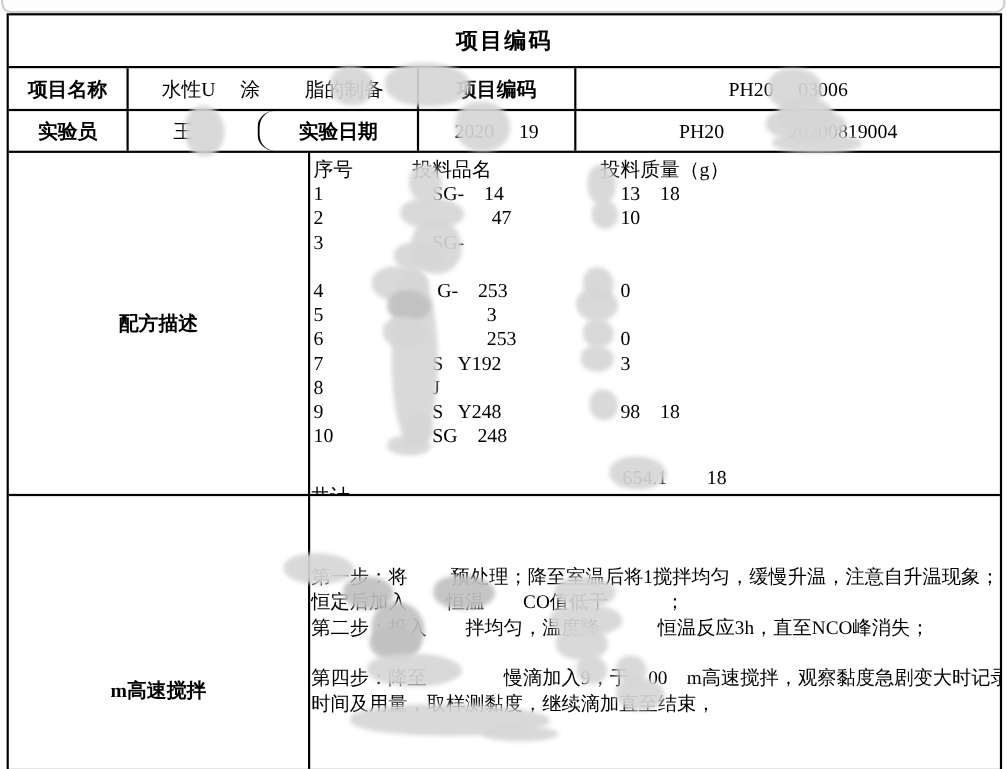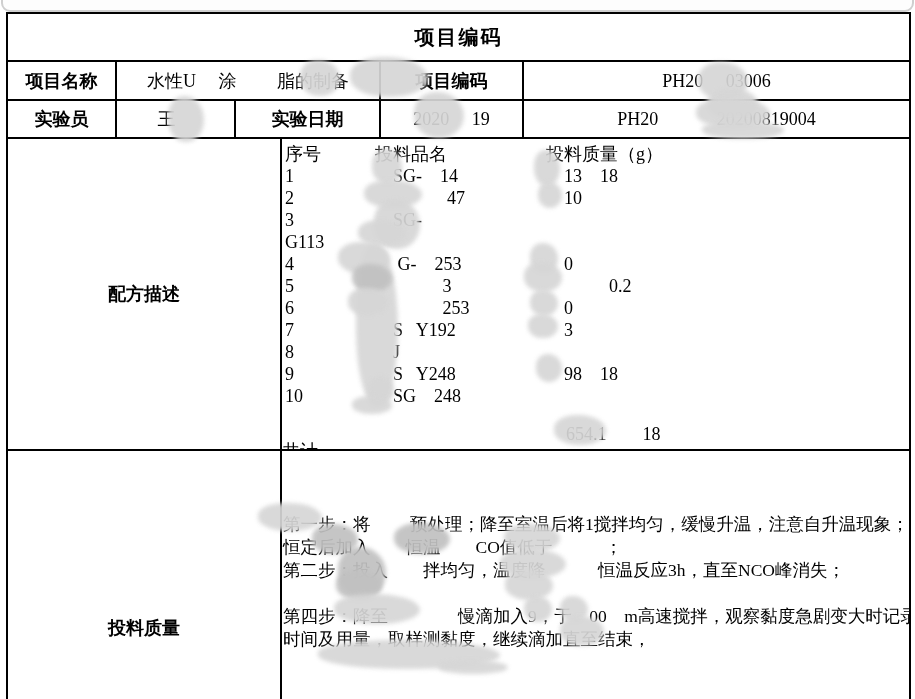--- a/index.html
+++ b/index.html
@@ -11,21 +11,21 @@
   .row{display:flex;}
   .row + .row{border-top:2px solid #000;}
   .c{box-sizing:border-box;height:100%;}
   .c + .c{border-left:2px solid #000;}
   .r-title{height:46px;}
   .r-i1{height:37px;}
   .r-i2{height:36px;}
   .r-formula{height:310px;}
   .r-process{height:248px;}
   .w107{width:107px;} .w264{width:264px;} .w143{width:143px;} .w119{width:119px;}
-  .w145{width:145px;} .w130{width:130px;} .w226{width:272px;} .grow{flex:1;min-width:0;}
+  .w145{width:145px;border-radius:15px;} .w130{width:130px;} .w226{width:272px;} .grow{flex:1;min-width:0;}
   .title-cell{width:100%;display:flex;align-items:center;justify-content:center;
         font-size:20px;font-weight:bold;letter-spacing:2px;}
   .lbl{display:flex;align-items:center;justify-content:center;text-align:center;
         font-weight:bold;font-size:18px;}
   .val{display:flex;align-items:center;justify-content:center;text-align:center;
         font-size:18px;white-space:pre;}
   .formula-label{flex-direction:column;line-height:23px;}
   .formula-label .l2{font-size:16.5px;font-weight:bold;}
   .content{position:relative;overflow:hidden;font-size:18px;}
   .f-line{position:absolute;left:0;right:0;height:22px;line-height:22px;display:flex;}
@@ -96,34 +96,28 @@
           <div class="f-line" style="top: 48px;">
             <span class="f-no">2</span>
             <span class="f-name">            47</span>
             <span class="f-mass">10</span>
           </div>
           <div class="f-line" style="top: 70px;">
             <span class="f-no">3</span>
             <span class="f-name">SG-</span>
             <span class="f-mass"></span>
           </div>
-          <div class="f-line" style="top: 92px;">
-            <span class="f-no">G113</span>
-            <span class="f-name"></span>
-            <span class="f-mass"></span>
-          </div>
           <div class="f-line" style="top: 114px;">
             <span class="f-no">4</span>
             <span class="f-name"> G-    253</span>
             <span class="f-mass">0</span>
           </div>
           <div class="f-line" style="top: 136px;">
             <span class="f-no">5</span>
             <span class="f-name">           3</span>
-            <span class="f-mass">          0.2</span>
           </div>
           <div class="f-line" style="top: 158px;">
             <span class="f-no">6</span>
             <span class="f-name">           253</span>
             <span class="f-mass">0</span>
           </div>
           <div class="f-line" style="top: 180px;">
             <span class="f-no">7</span>
             <span class="f-name">S   Y192</span>
             <span class="f-mass">3</span>
@@ -140,21 +134,21 @@
           <div class="f-line" style="top: 246px;">
             <span class="f-no">10</span>
             <span class="f-name">SG    248</span>
             <span class="f-mass"></span>
           </div>
         </div>
     </div>
 
     <div class="row r-process">
       <div class="c w226 process-label-cell">
-        <span>投料质量</span>
+        <span>m高速搅拌</span>
       </div>
       <div class="c grow content" id="process-cell">
           <div class="p-line" style="top: 62px;">第一步：将　　 预处理；降至室温后将1搅拌均匀，缓慢升温，注意自升温现象；待温度</div>
           <div class="p-line" style="top: 85px;">恒定后加入　　恒温　　CO值低于　　　；</div>
           <div class="p-line" style="top: 108px;">第二步：投入　　拌均匀，温度降　　　恒温反应3h，直至NCO峰消失；</div>
           <div class="p-line" style="top: 154px;">第四步：降至　　　　慢滴加入9，于　00　m高速搅拌，观察黏度急剧变大时记录滴加</div>
           <div class="p-line" style="top: 177px;">时间及用量，取样测黏度，继续滴加直至结束，</div>
         </div>
     </div>
 

